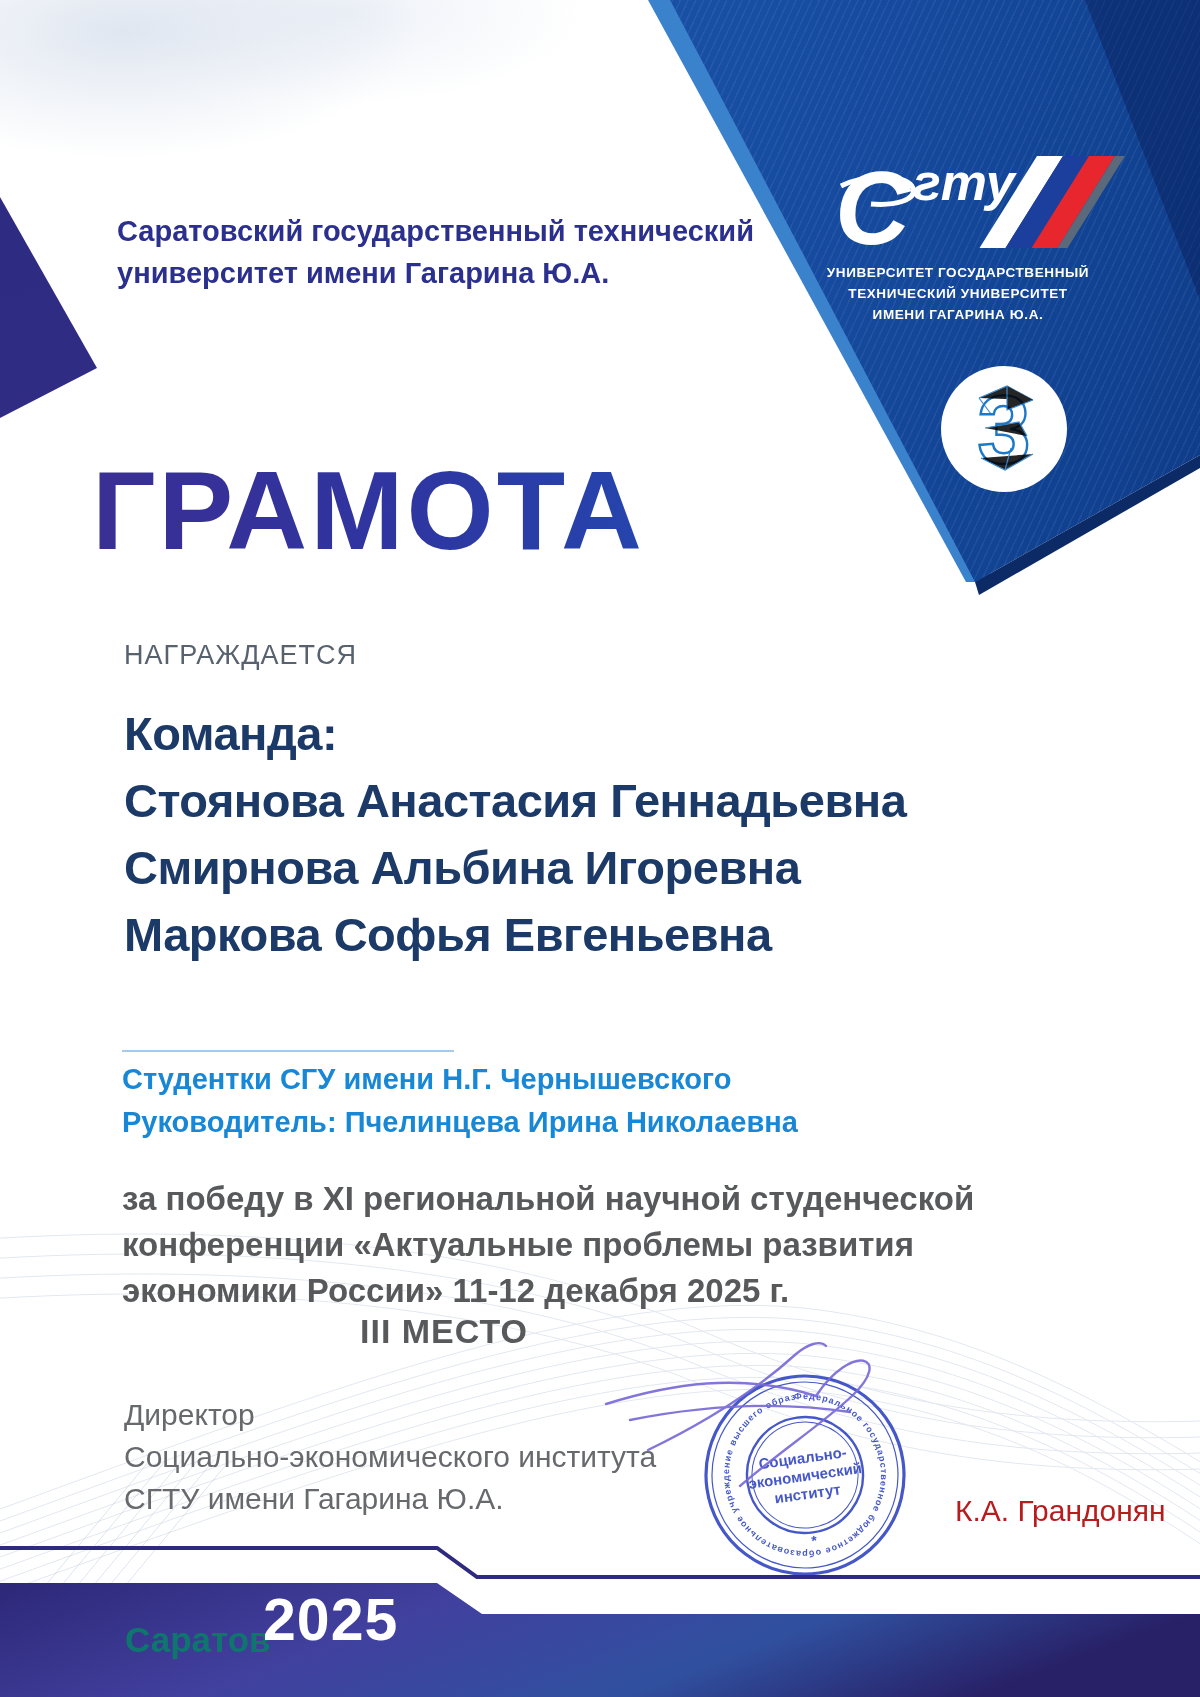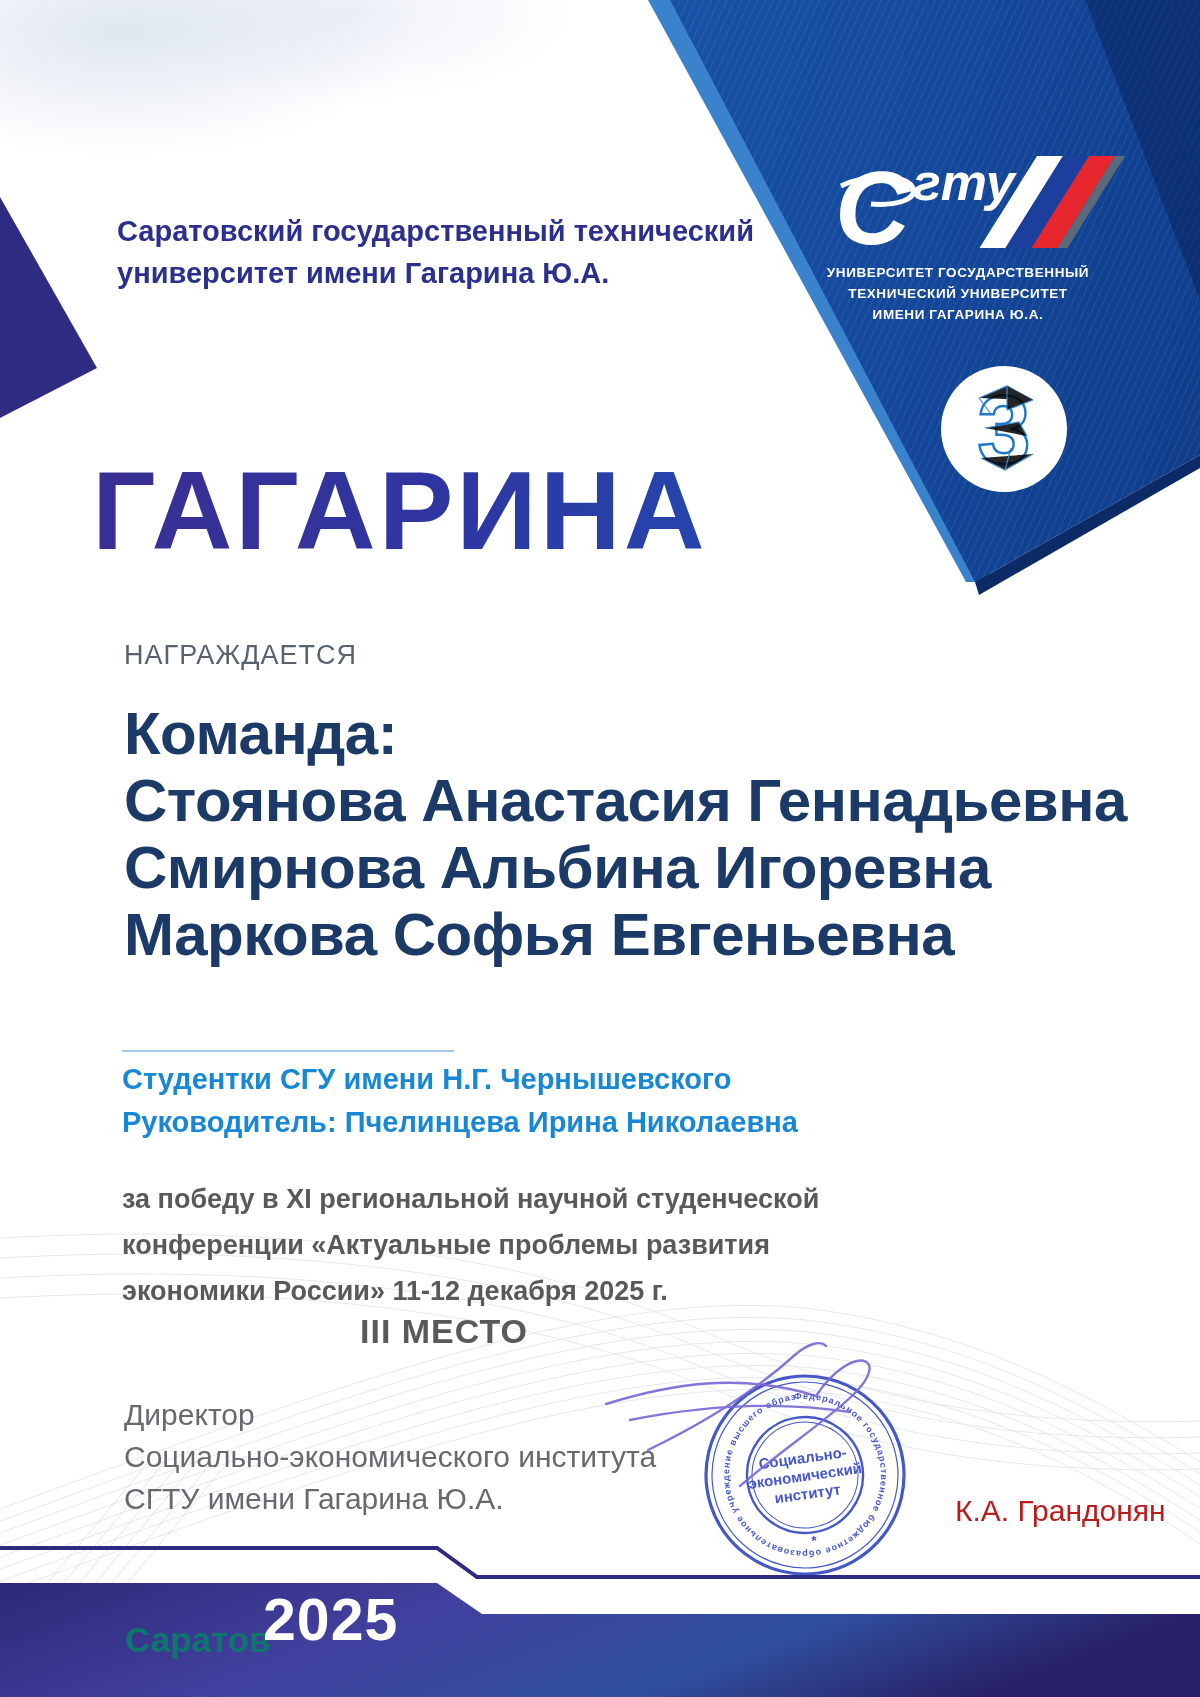--- a/index.html
+++ b/index.html
@@ -33,26 +33,26 @@
   
   .org-header{position:absolute;left:117px;top:210px;z-index:3;
     font-size:29px;font-weight:bold;color:#2b2f8e;line-height:42px;}
   .title{position:absolute;left:92px;top:446px;z-index:3;
     font-size:112px;font-weight:bold;letter-spacing:3px;color:#30339c;
     background:linear-gradient(90deg,#3a2f93 0%,#2f35a0 55%,#2545ad 100%);
     -webkit-background-clip:text;background-clip:text;-webkit-text-fill-color:transparent;}
   .awarded{position:absolute;left:124px;top:640px;z-index:3;
     font-size:27px;color:#57626e;letter-spacing:1px;text-align:center;}
   .team{position:absolute;left:124px;top:700px;z-index:3;
-    font-size:60px;font-weight:bold;color:#1c3a67;line-height:67px;letter-spacing:-0.5px;}
+    font-size:47px;font-weight:bold;color:#1c3a67;line-height:67px;letter-spacing:-0.5px;}
   .sep-line{position:absolute;left:122px;top:1050px;width:332px;height:2px;background:#a5cbec;z-index:3;}
   .affiliation{position:absolute;left:122px;top:1058px;z-index:3;
     font-size:29px;font-weight:bold;color:#1787d6;line-height:43px;}
   .achievement{position:absolute;left:122px;top:1176px;z-index:3;
-    font-size:27px;font-weight:bold;color:#58595b;line-height:46px;}
+    font-size:33px;font-weight:bold;color:#58595b;line-height:46px;}
   .place{position:absolute;left:360px;top:1312px;z-index:3;
     font-size:34px;font-weight:bold;color:#58595b;letter-spacing:1px;text-align:right;}
   .director{position:absolute;left:124px;top:1394px;z-index:3;
     font-size:30px;color:#67696d;line-height:42px;}
   .signer{position:absolute;left:955px;top:1494px;z-index:3;font-size:30px;color:#b91c1c;}
   
   .logo{position:absolute;left:775px;top:148px;z-index:3;width:370px;}
   .logo-caption{position:absolute;left:798px;top:262px;z-index:3;width:320px;text-align:center;
     font-size:13.5px;font-weight:bold;color:#ffffff;line-height:21px;letter-spacing:.6px;}
   .badge{position:absolute;left:941px;top:366px;z-index:3;width:126px;height:126px;border-radius:50%;background:#ffffff;}
@@ -134,21 +134,21 @@
         <path d="M38,32 L66,20 L92,34"></path>
           <path d="M66,20 L66,44 L92,34"></path>
         <path d="M44,62 L78,56 L86,70"></path>
           <path d="M40,92 L64,104 L92,88"></path>
         <path d="M64,104 L70,82"></path>
           <path d="M38,32 L50,48"></path>
       </g>
     </svg>
   </div>
 
-  <div class="title">ГАГАРИНА</div>
+  <div class="title">ГРАМОТА</div>
 
   <div class="awarded">НАГРАЖДАЕТСЯ</div>
 
   <div class="team">
     <div>Команда:</div>
     <div>Стоянова Анастасия Геннадьевна</div>
     <div>Смирнова Альбина Игоревна</div>
     <div>Маркова Софья Евгеньевна</div>
   </div>
 

